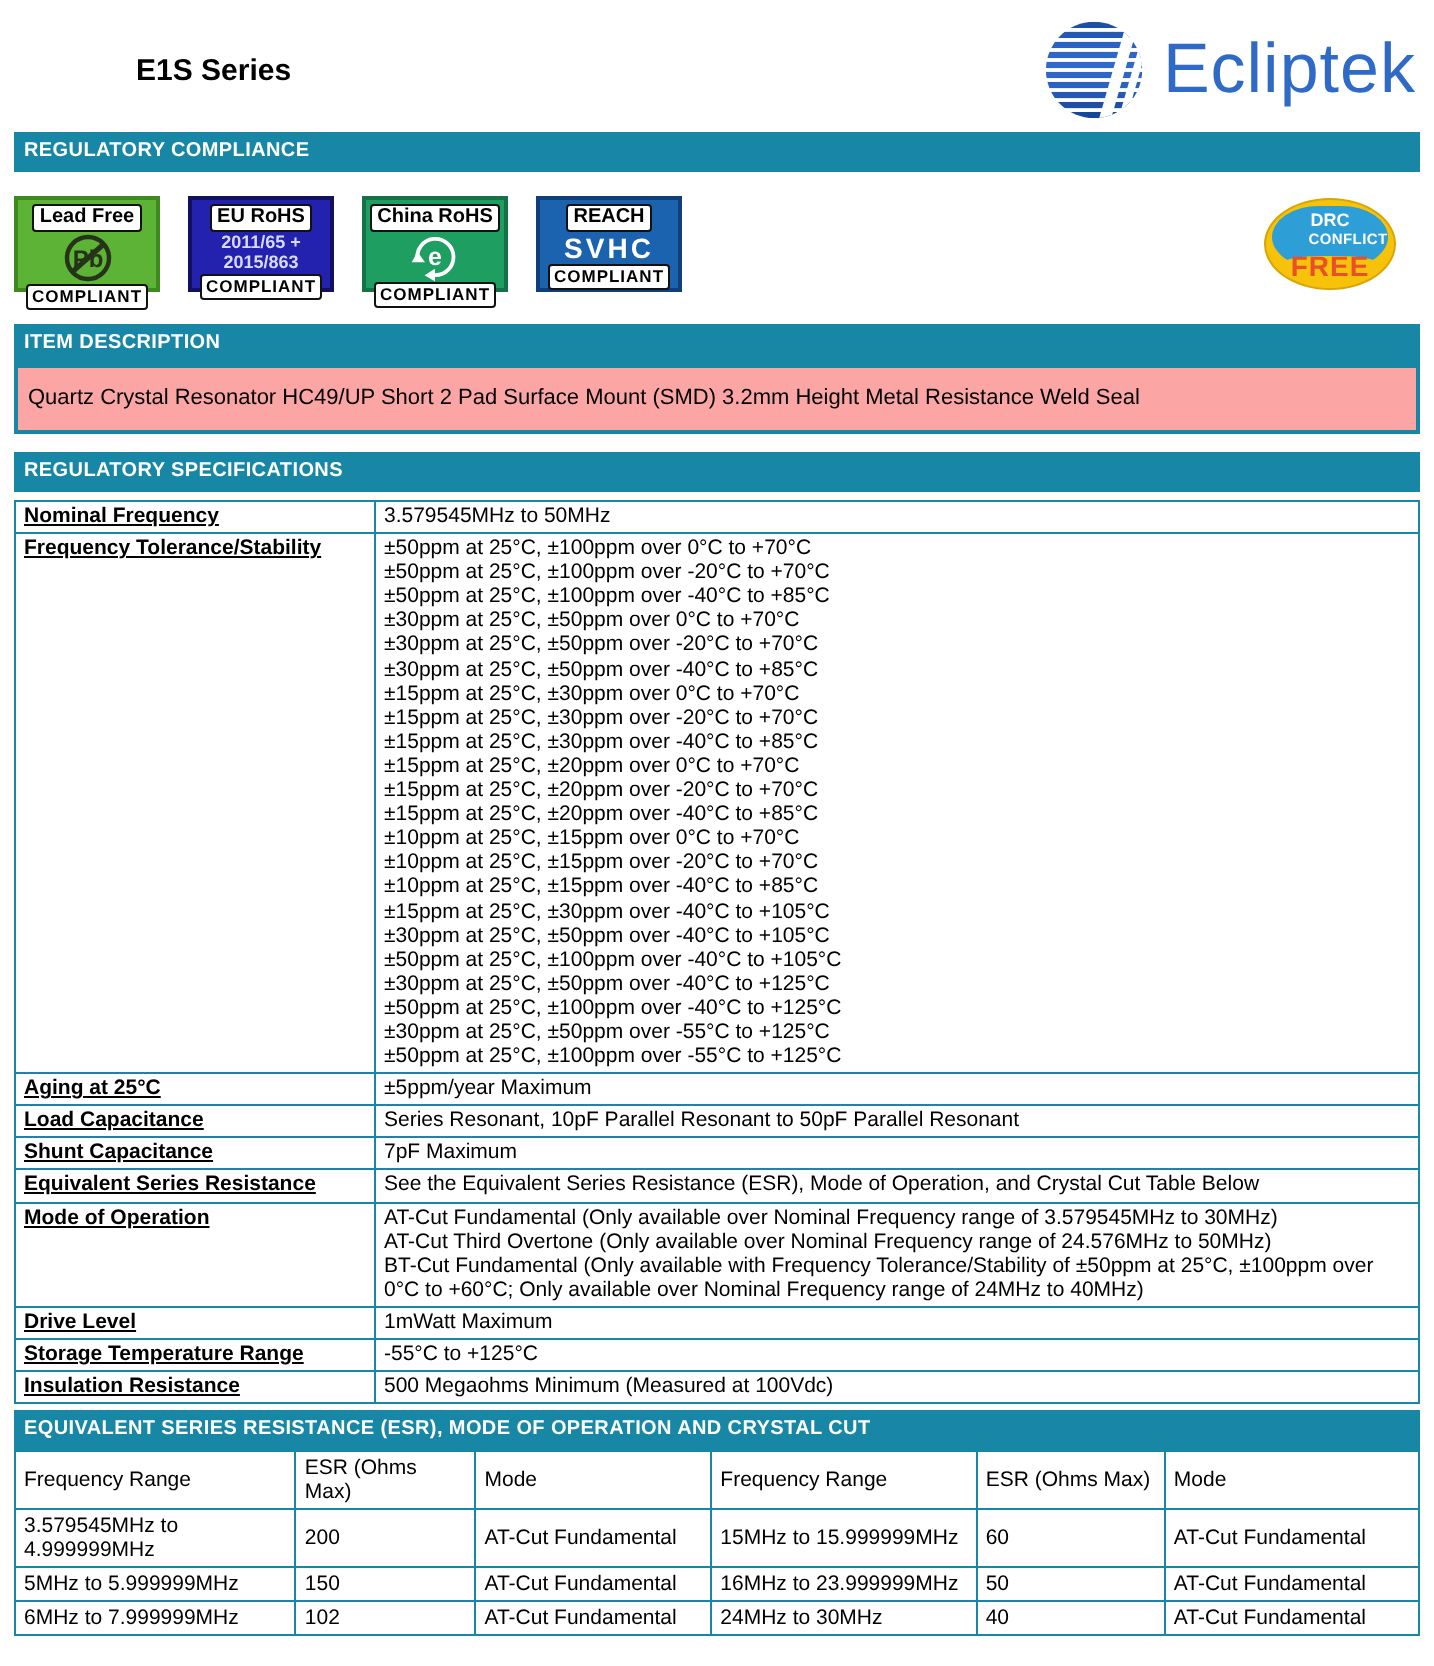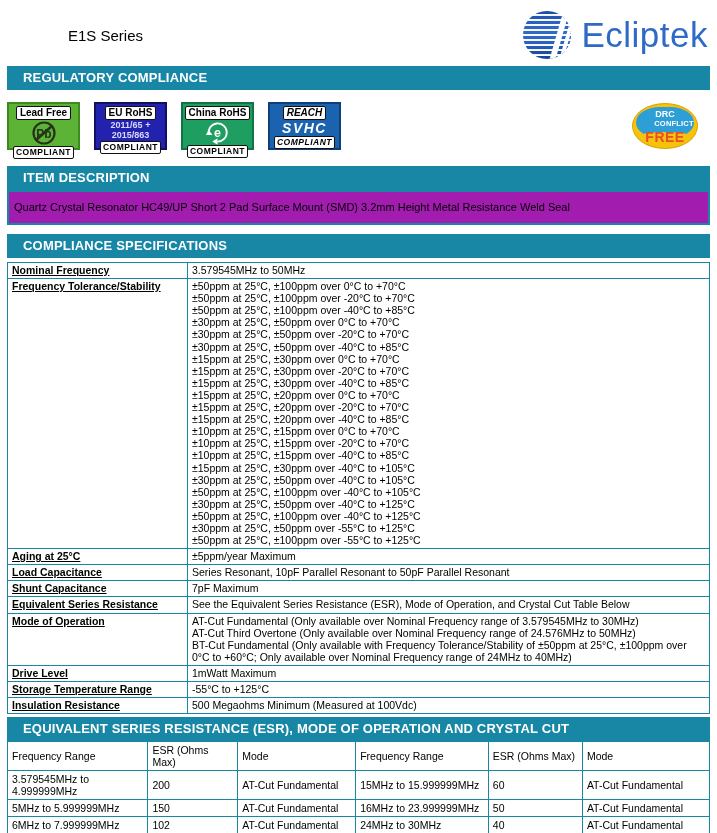--- a/index.html
+++ b/index.html
@@ -17,68 +17,68 @@
   *{box-sizing:border-box;}
   html,body{margin:0;padding:0;}
   body{
     width:717px;height:833px;background:#fff;color:#000;
     font-family:"Liberation Sans", sans-serif;overflow:hidden;
   }
   .page{padding:0 7px;}
 
   
   .header{display:flex;justify-content:space-between;align-items:center;height:66px;padding-top:4px;}
-  .title{font-size:15px;font-weight:normal;margin-left:61px;}
+  .title{font-size:15px;font-weight:bold;margin-left:61px;}
   .logo{display:flex;align-items:center;gap:7px;margin-right:2px;}
   .globe{width:52px;height:52px;}
   .logo-text{font-size:35px;color:var(--logo-blue);letter-spacing:0.5px;}
 
   
   .banner{
-    background:var(--banner-teal);color:#fff;font-weight:bold;font-size:13px;
-    padding:4px 16px 5px;letter-spacing:0.2px;
+    background:var(--banner-teal);color:#fff;font-weight:bold;font-size:10px;
+    padding:4px 5px 5px;letter-spacing:0.2px;
   }
 
   
   .badges{display:flex;align-items:center;margin:4px 0 9px;height:63px;}
   .badge{
     width:73px;height:48px;border:2px solid;margin-right:14px;
     display:flex;flex-direction:column;align-items:center;justify-content:space-between;
     padding:2px 1px;
   }
   .badge-label{
     background:#fff;border:1px solid #111;border-radius:2px;font-weight:bold;
     font-size:10px;line-height:12px;padding:0 3px;white-space:nowrap;
   }
   .badge-compliant{
     background:#fff;border:1px solid #111;border-radius:2px;font-weight:bold;
     font-size:8.5px;letter-spacing:0.5px;line-height:11px;padding:0 2px;white-space:nowrap;
   }
   .badge.lead-free{background:var(--lead-free-green);border-color:#3F8A1F;}
   .badge.eu-rohs{background:var(--eu-rohs-blue);border-color:#11115F;}
   .badge.china-rohs{background:var(--china-rohs-green);border-color:#137347;}
-  .badge.reach{background:var(--reach-blue);border-color:#0F3F7A;font-style:italic;}
+  .badge.reach{background:var(--reach-blue);border-color:#0F3F7A;}
   .eu-lines{color:#D9D9FF;font-size:9px;font-weight:bold;text-align:center;line-height:10.5px;}
   .svhc{color:#fff;font-weight:bold;font-size:14px;letter-spacing:1.5px;}
   .badge-icon{flex:0 0 auto;display:flex;align-items:center;justify-content:center;}
 
   .drc{
     margin-left:auto;margin-right:12px;width:66px;height:46px;position:relative;
     background:var(--drc-yellow);border:1px solid #D9A404;border-radius:50%;overflow:hidden;
   }
   .drc-inner{position:absolute;left:3px;right:3px;top:3px;bottom:10px;background:var(--drc-blue);border-radius:50% / 62%;}
   .drc-band{position:absolute;left:6px;right:6px;bottom:3px;height:13px;background:var(--drc-yellow);border-radius:40%;}
   .drc-text{position:absolute;width:100%;text-align:center;font-weight:bold;}
   .drc-l1{top:5px;font-size:9px;color:#fff;}
   .drc-l2{top:15px;font-size:7.5px;color:#fff;letter-spacing:0.2px;padding-left:18px;}
   .drc-l3{bottom:3px;font-size:14px;color:var(--drc-free-red);letter-spacing:0.5px;}
 
   
   .desc-box{
-    border:2px solid var(--border-teal);background:#a21caf;
+    border:2px solid var(--border-teal);background:#fca5a5;
     font-size:11px;padding:9px 5px 10px;margin:0 0 9px;
   }
 
   
   table{width:100%;border-collapse:collapse;}
   .spec-table{margin-top:4px;margin-bottom:3px;}
   .spec-table td{
     border:1.5px solid var(--border-teal);font-size:10.5px;
     padding:1px 4px 2px;vertical-align:top;
   }
@@ -172,21 +172,21 @@
       <div class="drc-band"></div>
       <div class="drc-text drc-l1">DRC</div>
       <div class="drc-text drc-l2">CONFLICT</div>
       <div class="drc-text drc-l3">FREE</div>
     </div>
   </div>
 
   <div class="banner">ITEM DESCRIPTION</div>
   <div class="desc-box">Quartz Crystal Resonator HC49/UP Short 2 Pad Surface Mount (SMD) 3.2mm Height Metal Resistance Weld Seal</div>
 
-  <div class="banner">COMPLIANCE SPECIFICATIONS</div>
+  <div class="banner">REGULATORY SPECIFICATIONS</div>
   <table class="spec-table">
     <tbody>
         <tr>
           <td class="spec-label">Nominal Frequency</td>
           <td>
             <div class="spec-line">3.579545MHz to 50MHz</div>
           </td>
         </tr>
         <tr>
           <td class="spec-label">Frequency Tolerance/Stability</td>

